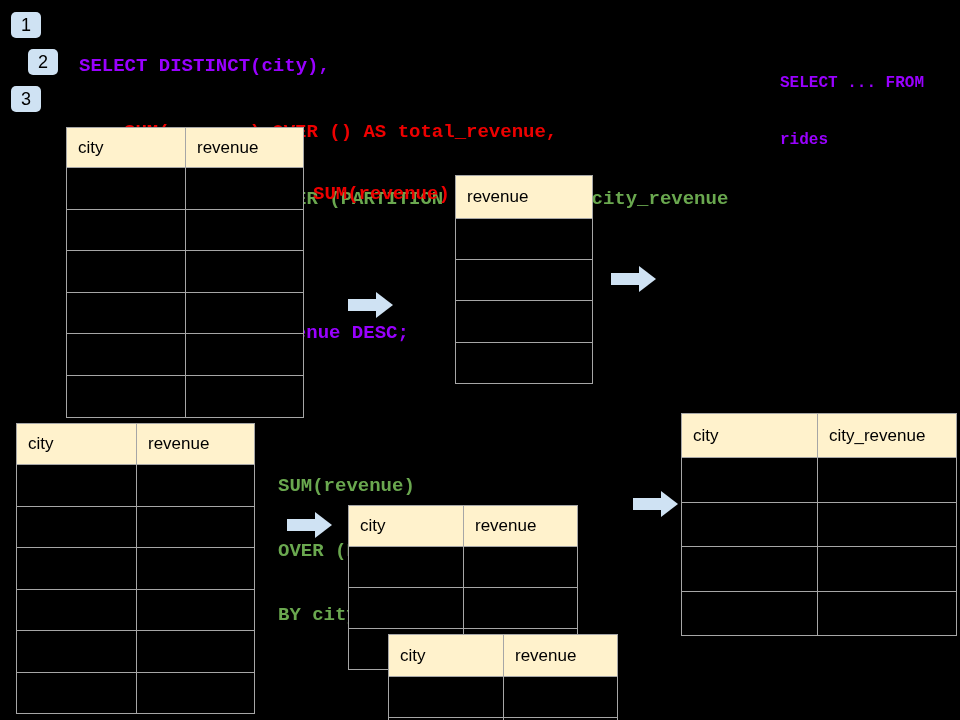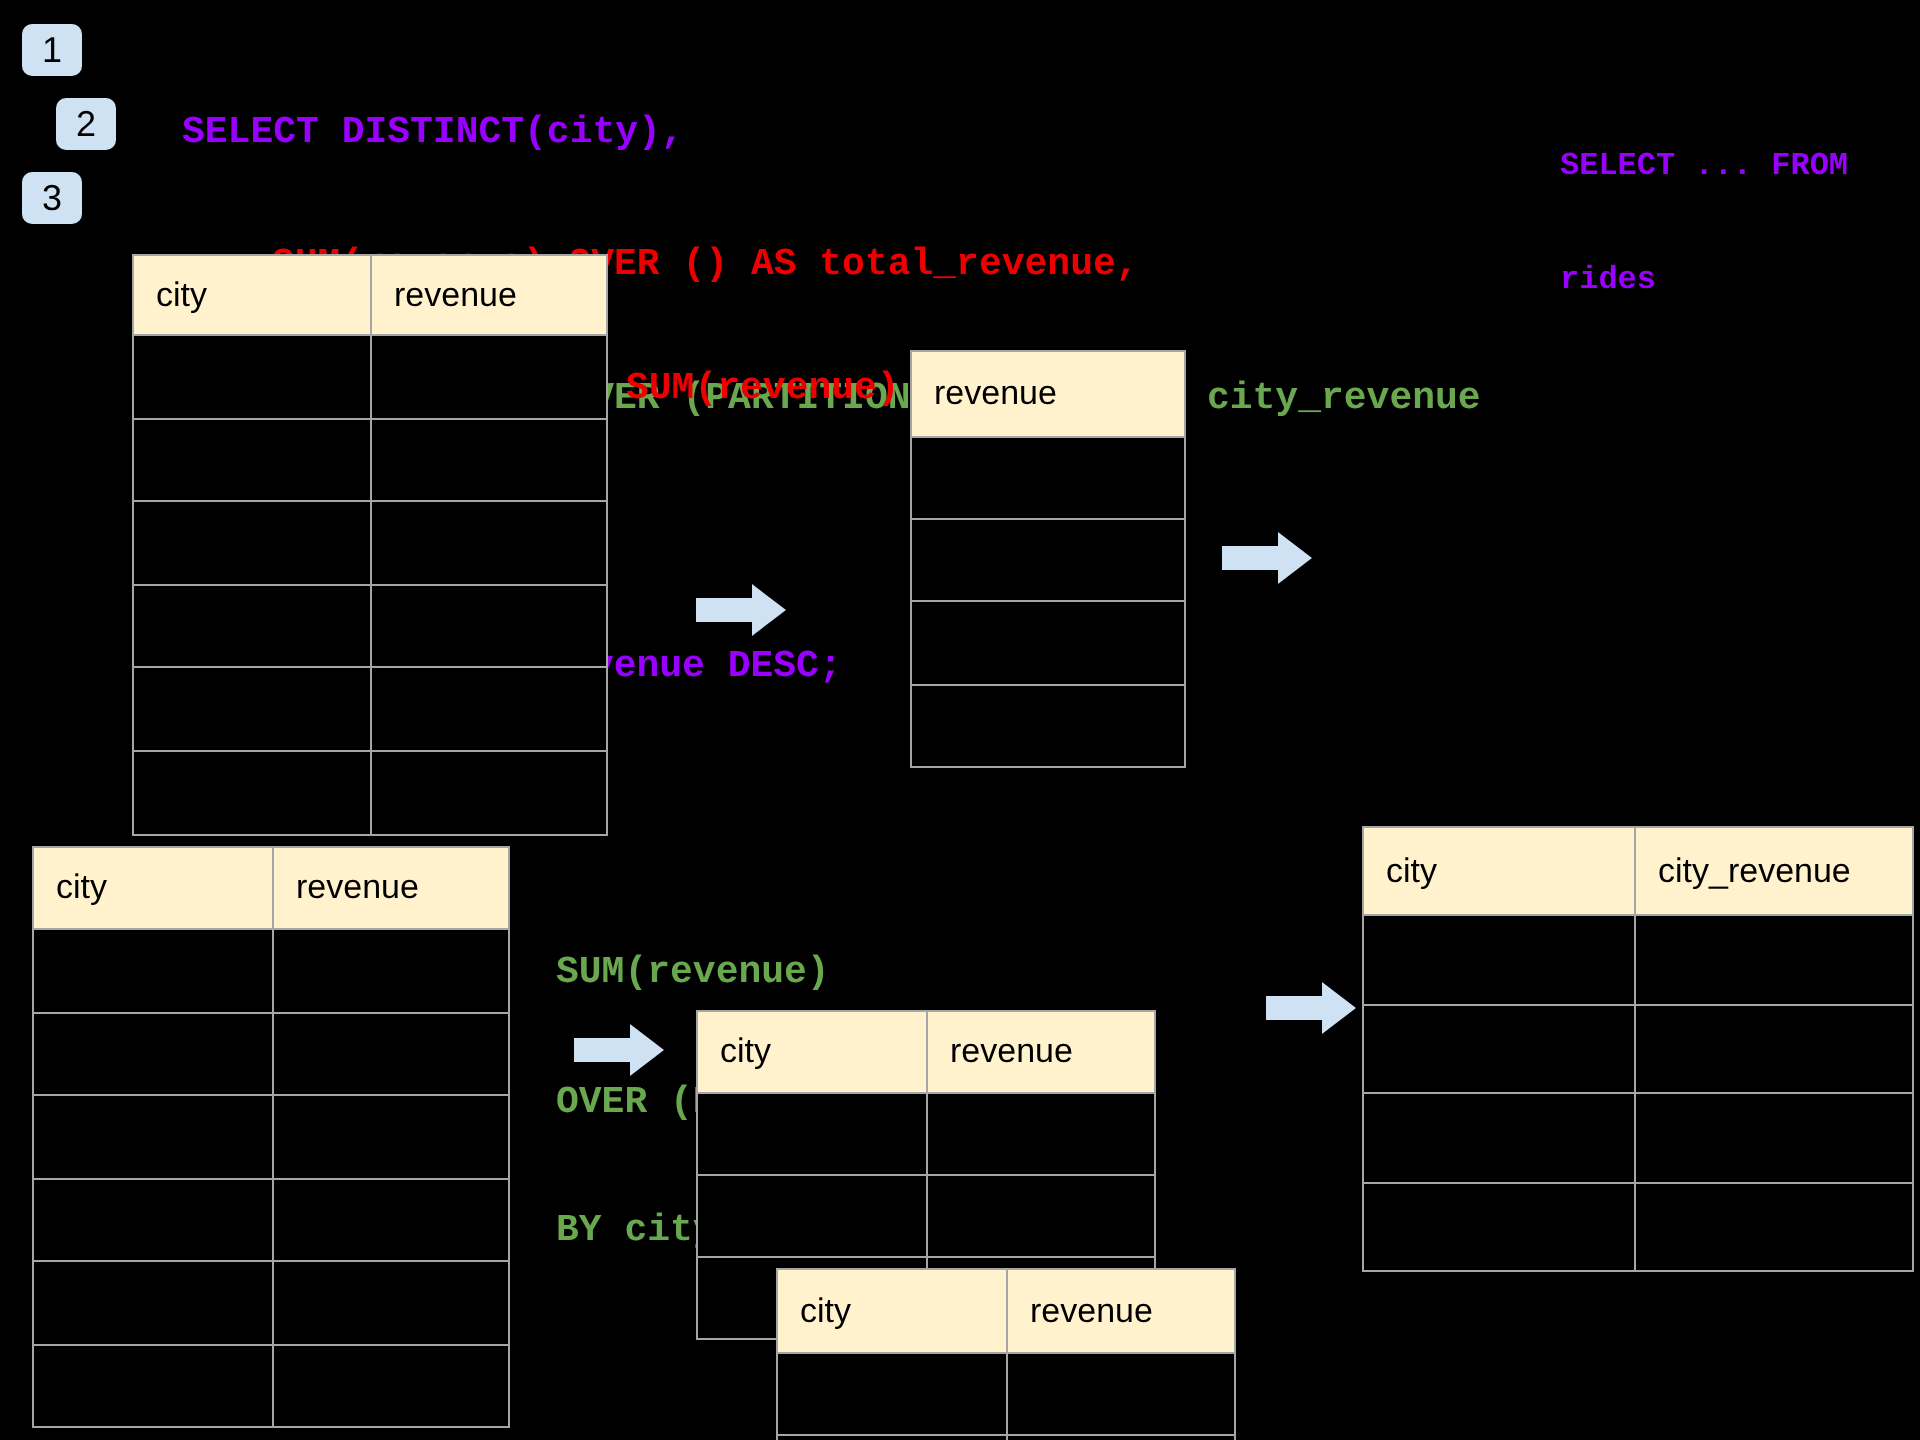--- a/index.html
+++ b/index.html
@@ -5,21 +5,21 @@
   html,body{margin:0;padding:0;background:#000;}
   #stage{
     position:relative;width:960px;height:720px;background:#000;
     overflow:hidden;font-family:"Liberation Sans",sans-serif;
   }
   
   .code{
     position:absolute;font-family:"Liberation Mono",monospace;
     font-weight:bold;white-space:pre;
   }
-  .sql-block{left:91px;top:10px;font-size:19px;line-height:22.3px;}
+  .sql-block{left:79px;top:10px;font-size:19px;line-height:22.3px;}
   .sql-block .ind4{margin-left:45px;}
   .sql-block .ind2{margin-left:22px;}
   .purple{color:var(--purple,#9900FF);}
   .red{color:var(--red,#EE0000);}
   .green{color:var(--green,#6AA84F);}
   .side-note{left:780px;top:36px;font-size:16px;line-height:19px;}
   .label-total{left:313px;top:139px;font-size:19px;line-height:22px;}
   .label-partition{left:278px;top:433px;font-size:19px;line-height:21.5px;}
   
   .badge{

